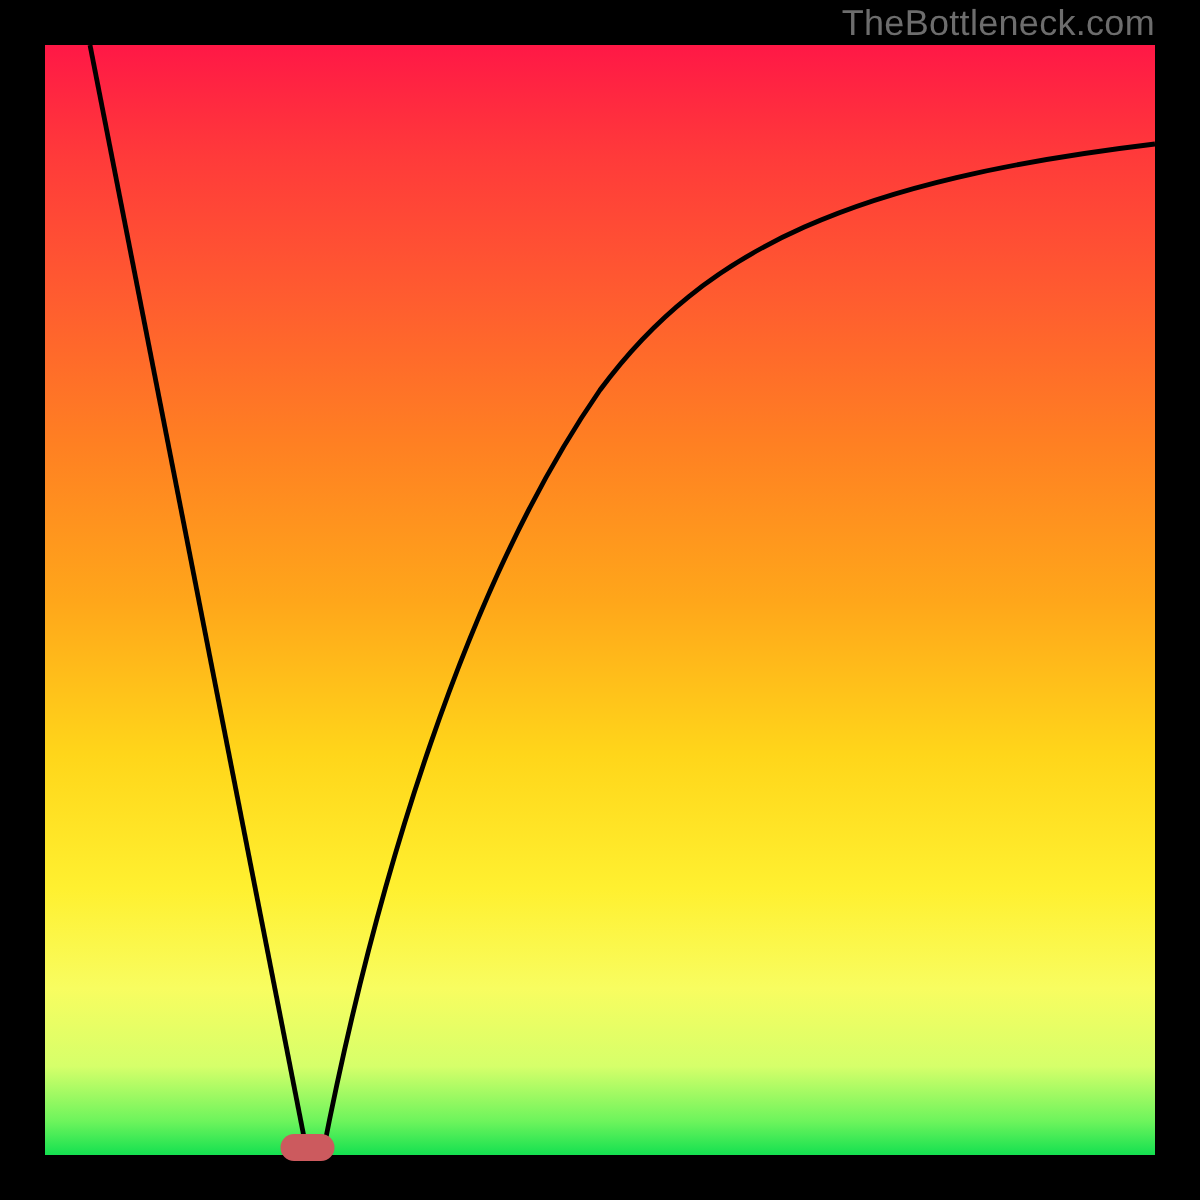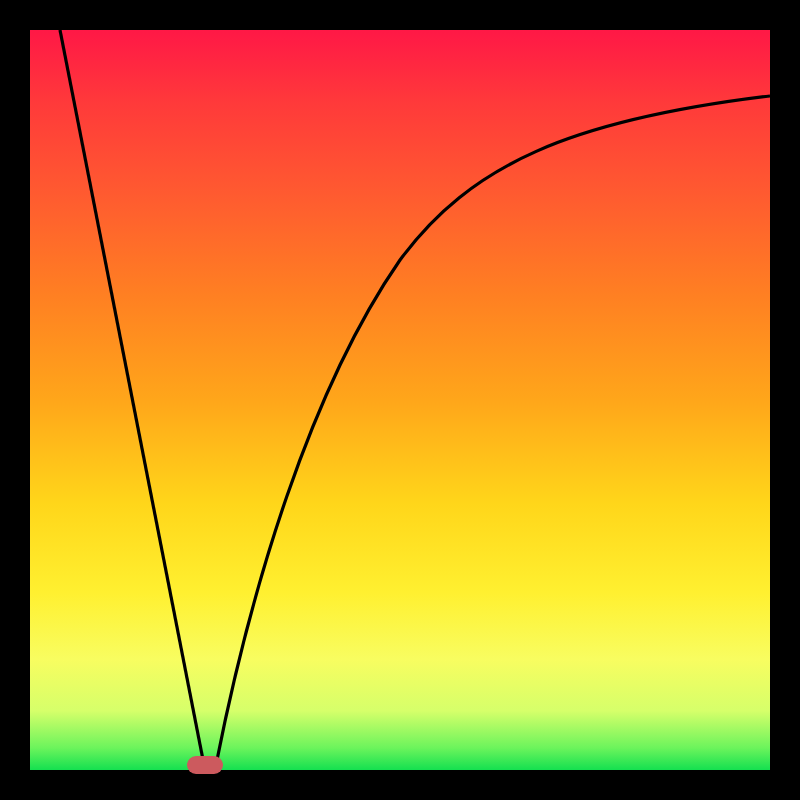--- a/index.html
+++ b/index.html
@@ -63,20 +63,21 @@
     background: #cc5a5e;
     border-radius: 9px;
     transform: translate(-50%, -50%);
   }
 </style>
 </head>
 <body>
 
 <div class="frame">
 
+  <div class="watermark">TheBottleneck.com</div>
 
   <div class="plot-area">
 
     <svg class="curve" viewBox="0 0 740 740" preserveAspectRatio="none">
 
       <path d="M 30 0
                L 175 740" stroke="#000" stroke-width="3.2" fill="none"></path>
 
       <path d="M 185 740
                C 220 560, 280 360, 370 230

